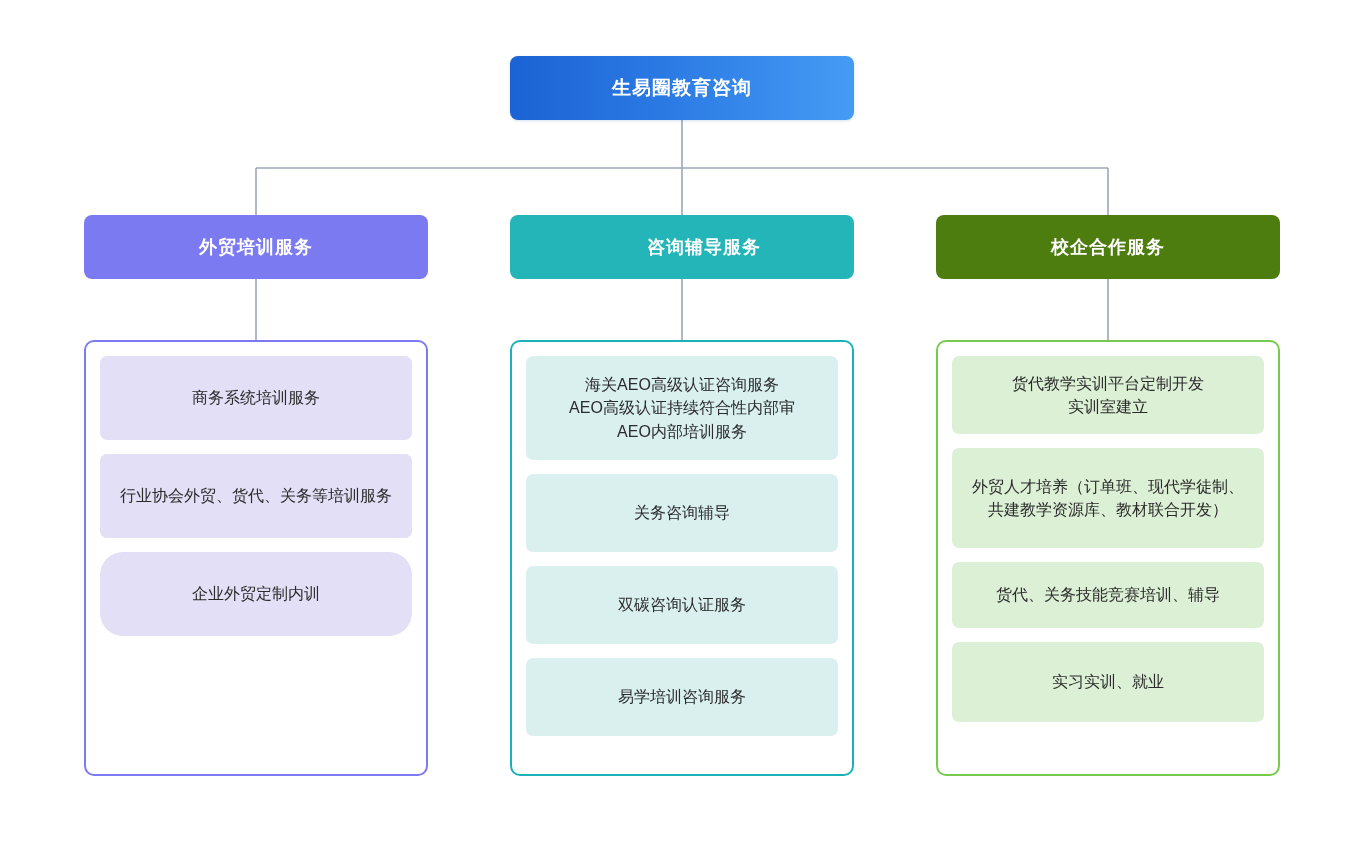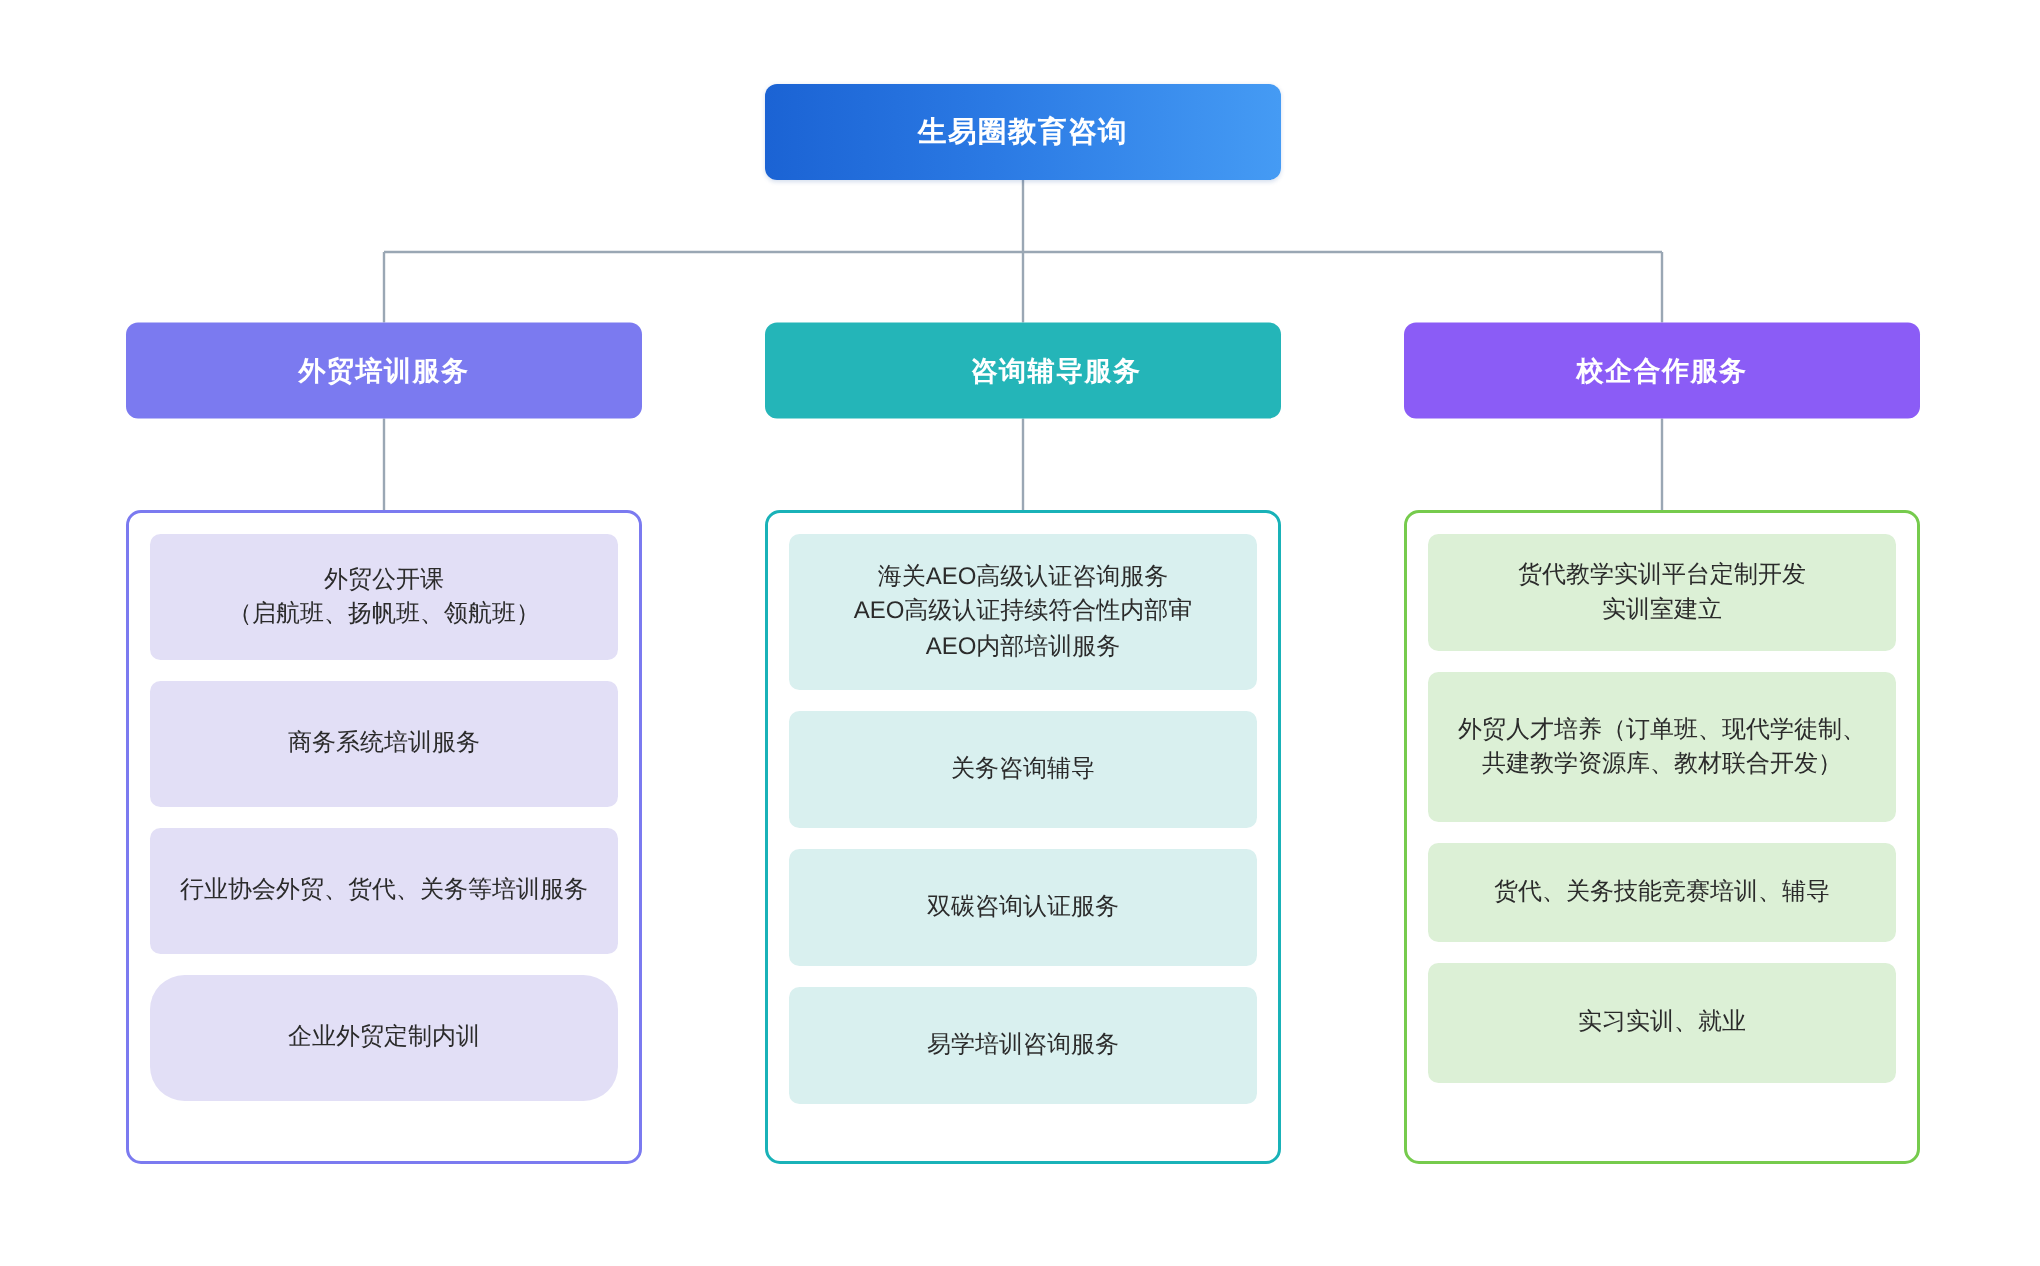--- a/index.html
+++ b/index.html
@@ -119,21 +119,21 @@
   .theme-purple .branch-header { background: #7b7af0; }
   .theme-purple.children-panel { border-color: #7b7af0; }
   .theme-purple .child-card    { background: #e2dff6; }
 
   
   .theme-teal .branch-header { background: #24b5b8; padding-left: 44px; }
   .theme-teal.children-panel { border-color: #19b2b8; }
   .theme-teal .child-card    { background: #d9f0ef; }
 
   
-  .theme-green .branch-header { background: #8b5cf6; }
+  .theme-green .branch-header { background: #4d7c0f; }
   .theme-green.children-panel { border-color: #76cb4d; }
   .theme-green .child-card    { background: #dcf0d6; }
 </style>
 </head>
 <body>
 
 <div id="chart-root">
 
   <svg class="connectors" width="1360" height="844" viewBox="0 0 1360 844">
 
@@ -166,22 +166,20 @@
     </div>
   </div>
 
   <div class="branch branch-right theme-green">
     <div class="branch-header">
       <span class="header-title">校企合作服务</span>
     </div>
   </div>
 
   <div class="children-panel panel-left theme-purple">
-    <div class="child-card" style="min-height:84px;">外贸公开课
-（启航班、扬帆班、领航班）</div>
     <div class="child-card" style="min-height:84px;">商务系统培训服务</div>
     <div class="child-card" style="min-height:84px;">行业协会外贸、货代、关务等培训服务</div>
     <div class="child-card" style="min-height:84px;border-radius:23px;">企业外贸定制内训</div>
   </div>
 
   <div class="children-panel panel-middle theme-teal">
     <div class="child-card" style="min-height:104px;">海关AEO高级认证咨询服务
 AEO高级认证持续符合性内部审
 AEO内部培训服务</div>
     <div class="child-card" style="min-height:78px;">关务咨询辅导</div>

